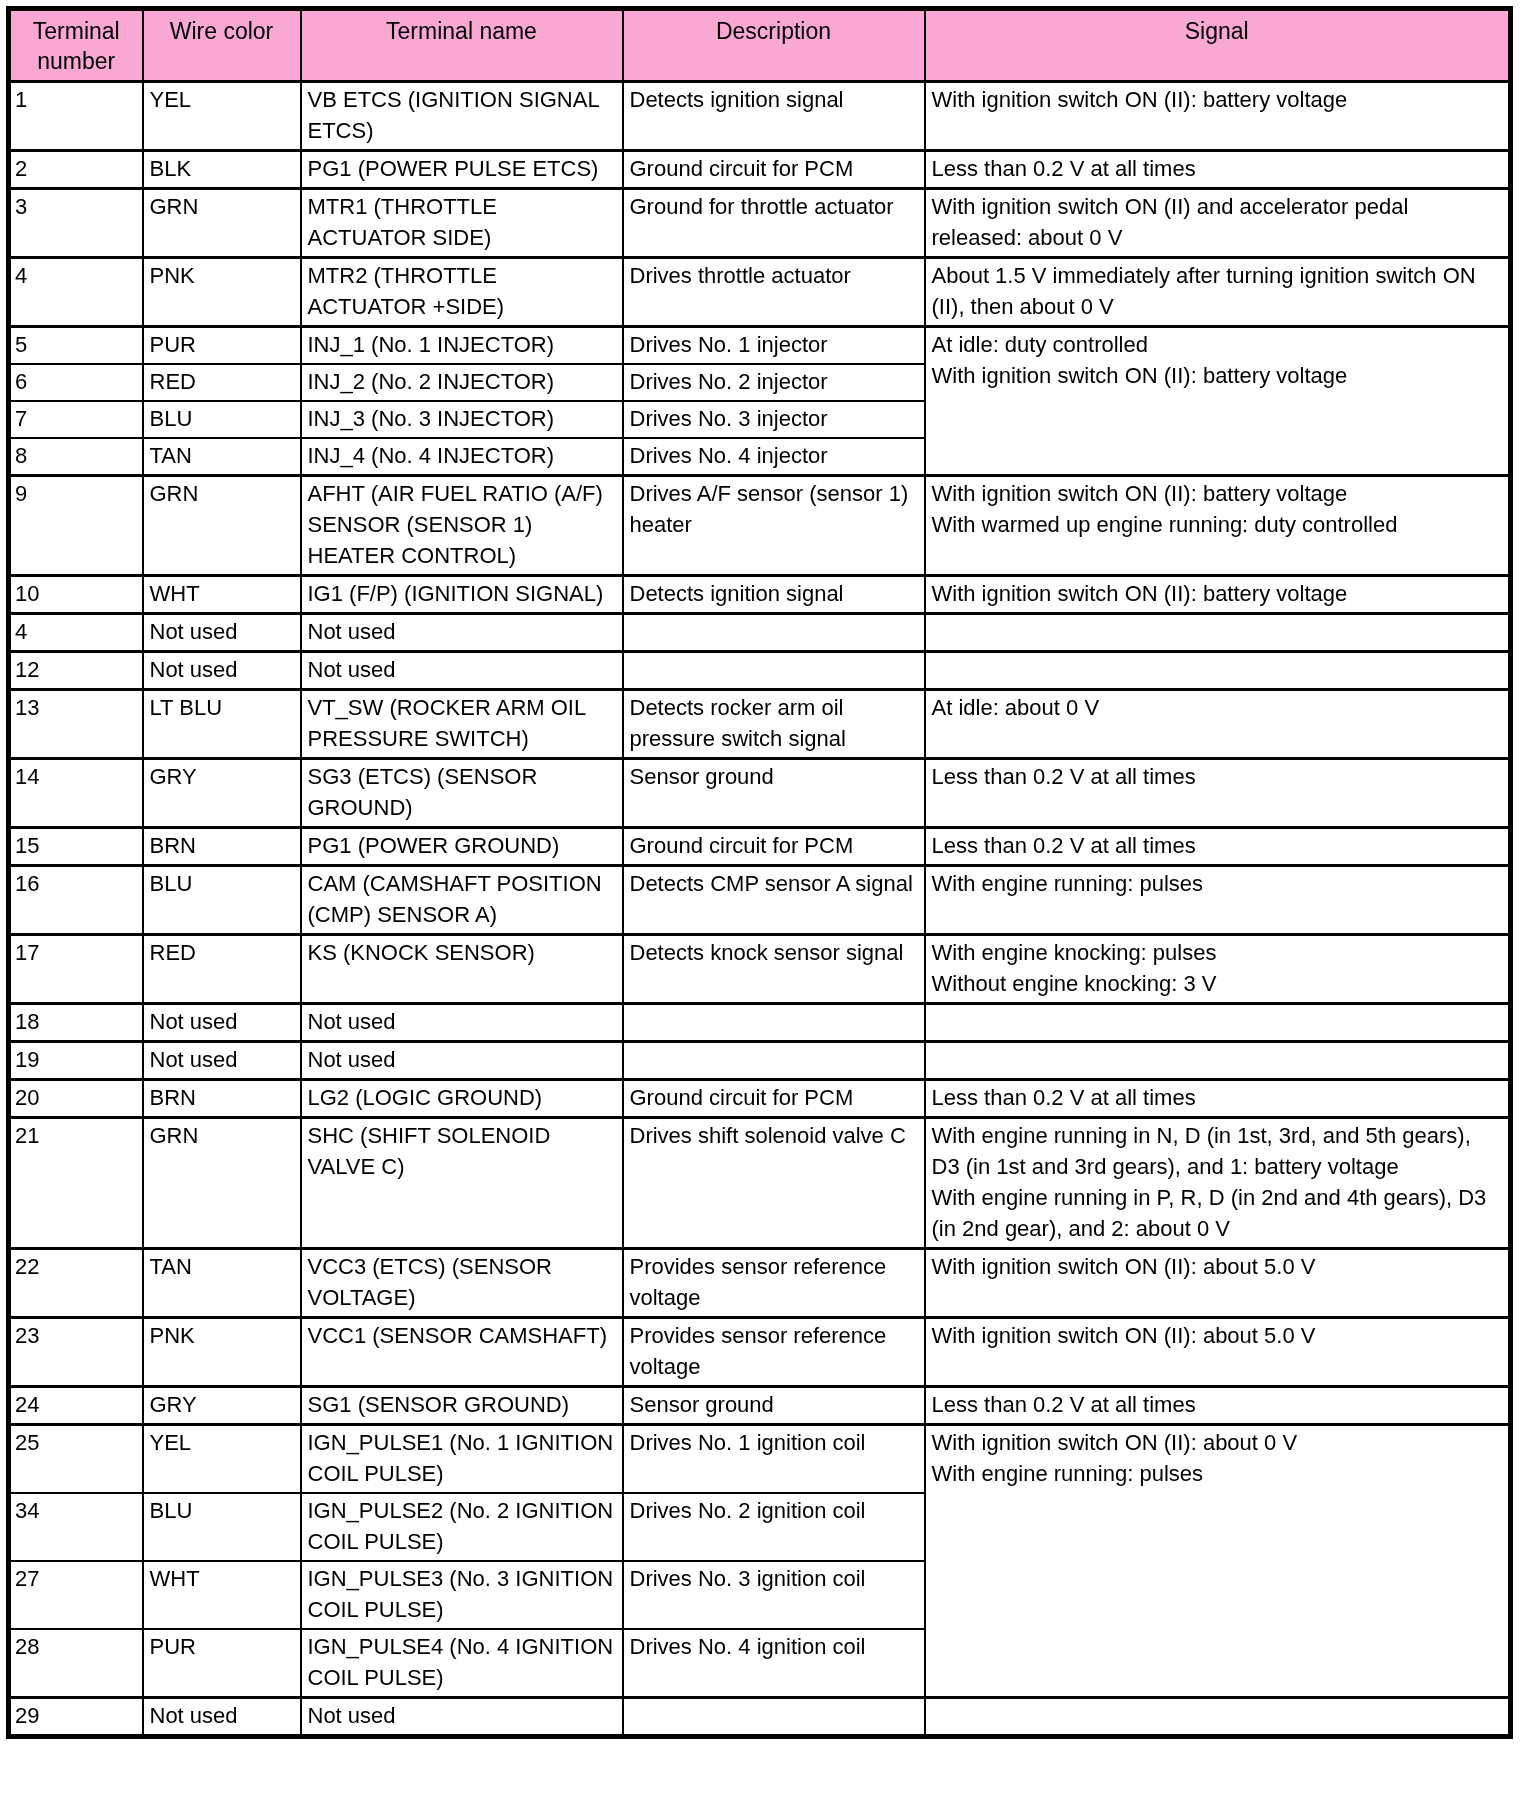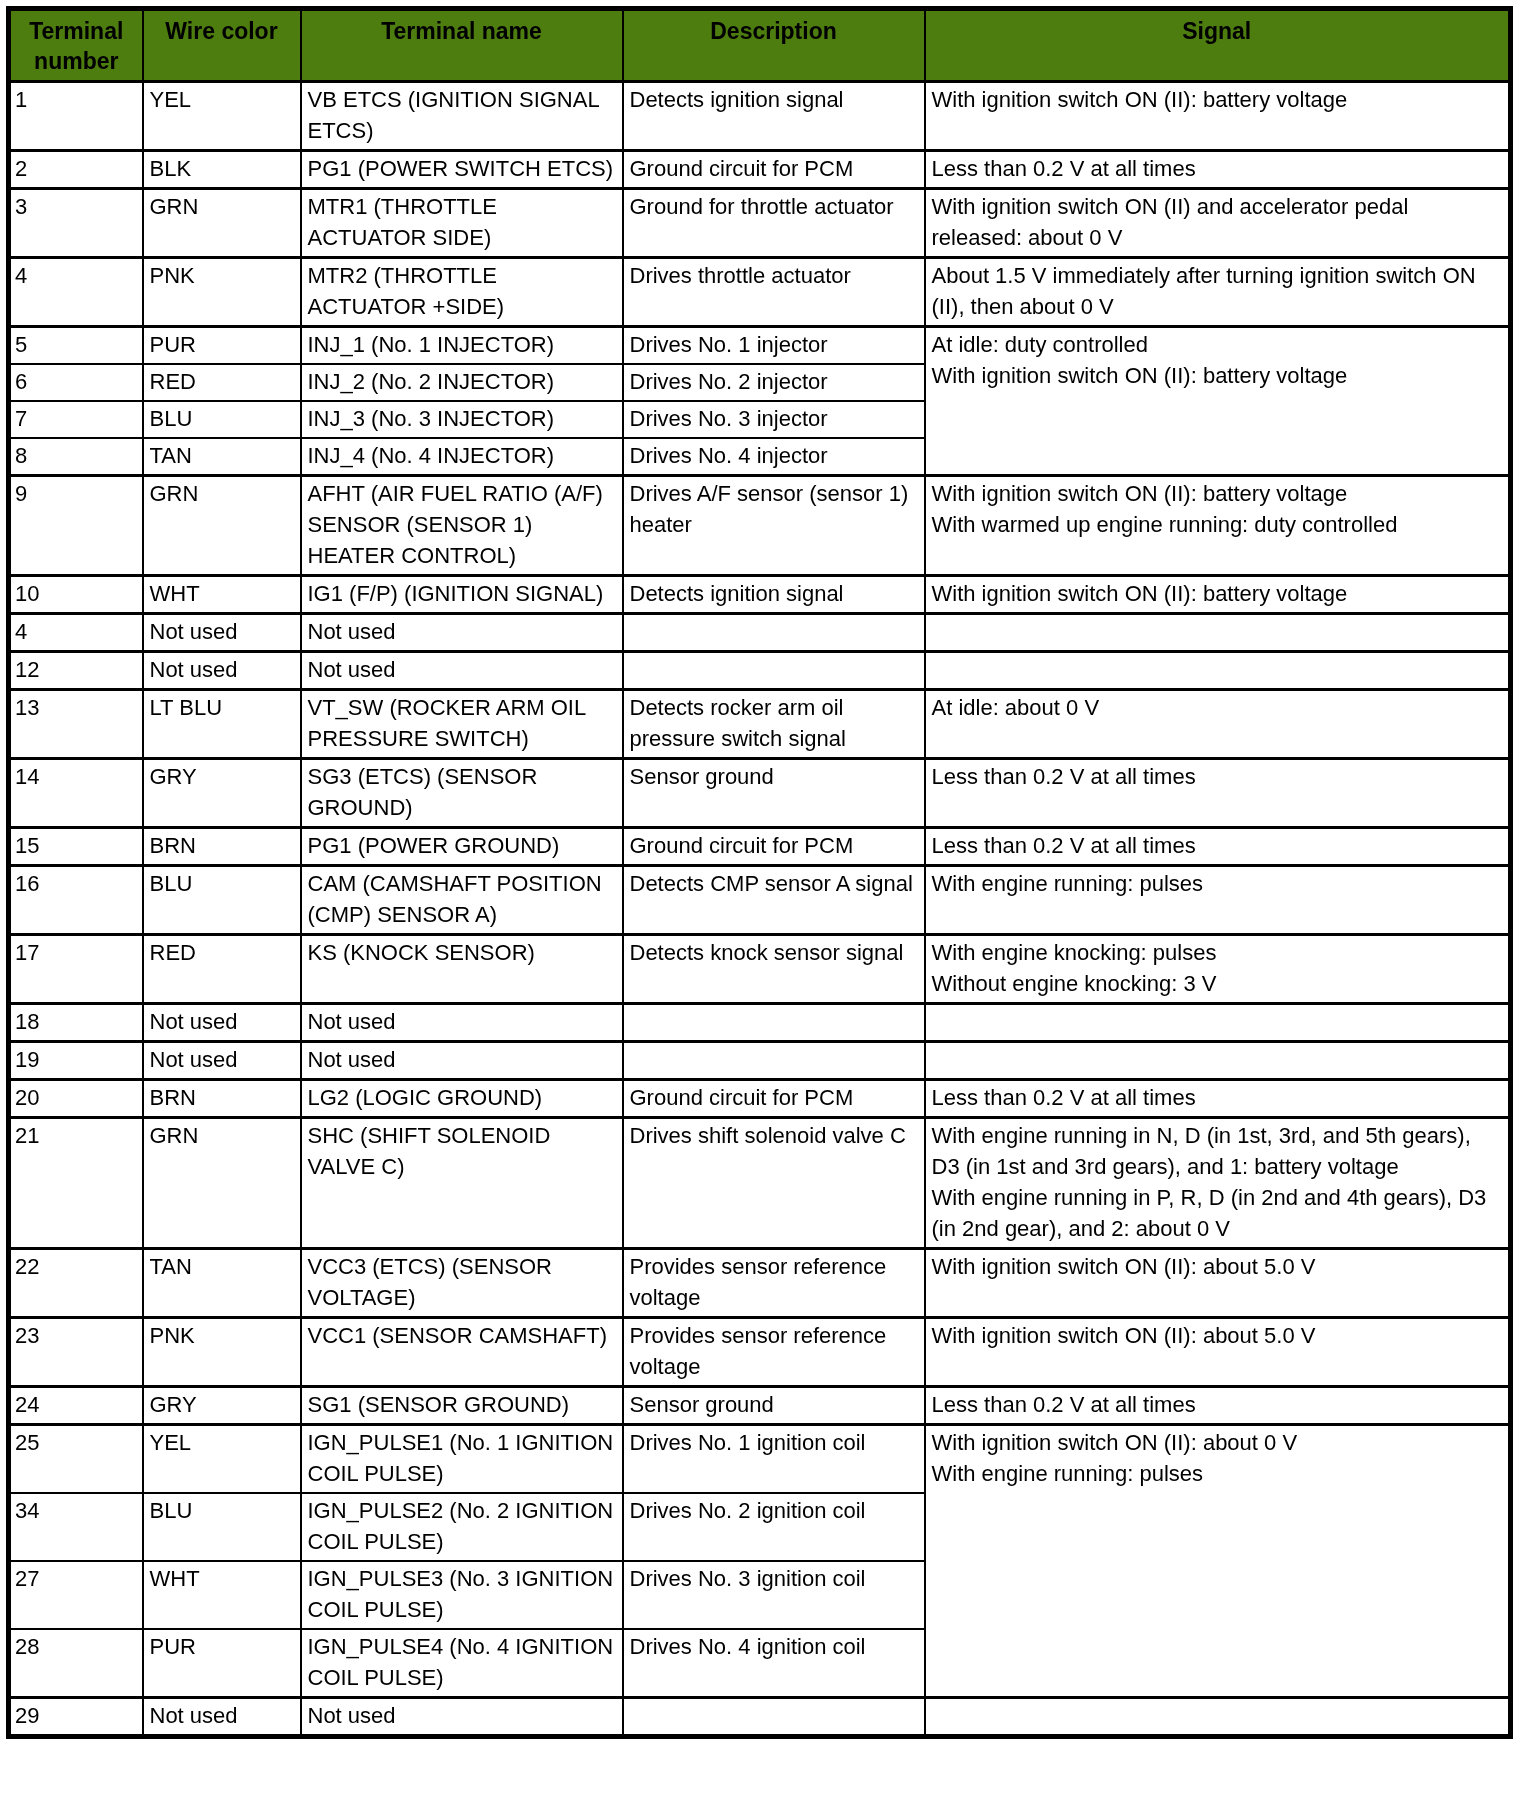--- a/index.html
+++ b/index.html
@@ -26,25 +26,25 @@
   col.c-num   { width: 134px; }
   col.c-wire  { width: 158px; }
   col.c-name  { width: 322px; }
   col.c-desc  { width: 302px; }
   col.c-sig   { width: 586px; }
   th {
     border: 2px solid #000000;
     border-bottom-width: 3px;
     font-size: 23px;
     line-height: 30px;
-    font-weight: bold;
+    font-weight: normal;
     text-align: center;
     vertical-align: top;
     padding: 5px 4px 4px 4px;
-    background: #4d7c0f;
+    background: #f9a8d4;
   }
   td {
     border: 2px solid #000000;
     border-top-width: 3px;
     font-size: 22px;
     line-height: 31px;
     vertical-align: top;
     text-align: left;
     padding: 1px 4px 3px 6px;
     overflow: hidden;
@@ -85,21 +85,21 @@
         <tr>
           <td class="col-num">1</td>
           <td class="col-wire">YEL</td>
           <td class="col-name">VB ETCS (IGNITION SIGNAL ETCS)</td>
           <td class="col-desc">Detects ignition signal</td>
           <td class="col-signal">With ignition switch ON (II): battery voltage</td>
         </tr>
         <tr>
           <td class="col-num">2</td>
           <td class="col-wire">BLK</td>
-          <td class="col-name">PG1 (POWER SWITCH ETCS)</td>
+          <td class="col-name">PG1 (POWER PULSE ETCS)</td>
           <td class="col-desc">Ground circuit for PCM</td>
           <td class="col-signal">Less than 0.2 V at all times</td>
         </tr>
         <tr>
           <td class="col-num">3</td>
           <td class="col-wire">GRN</td>
           <td class="col-name">MTR1 (THROTTLE ACTUATOR SIDE)</td>
           <td class="col-desc">Ground for throttle actuator</td>
           <td class="col-signal">With ignition switch ON (II) and accelerator pedal released: about 0 V</td>
         </tr>

